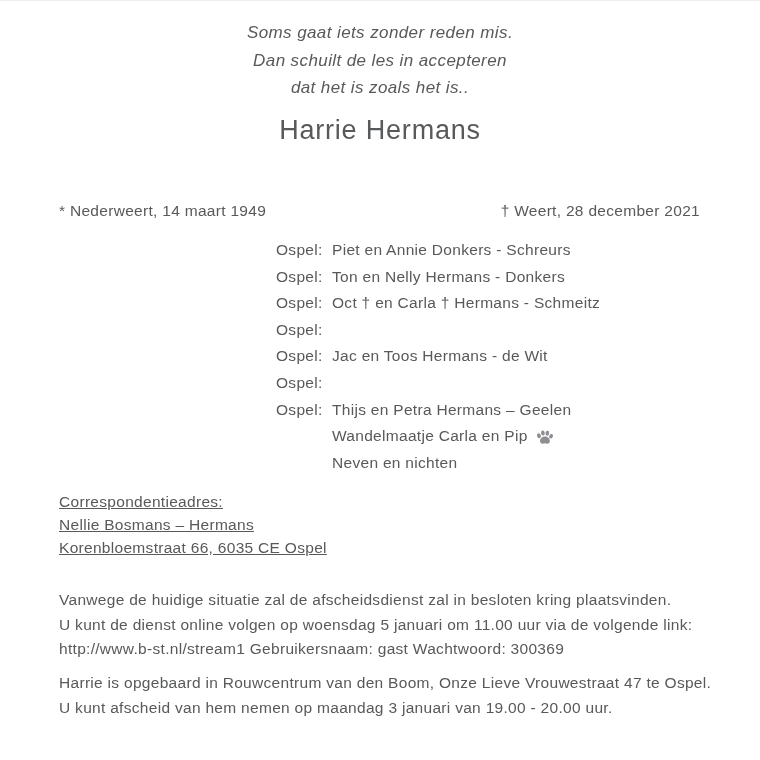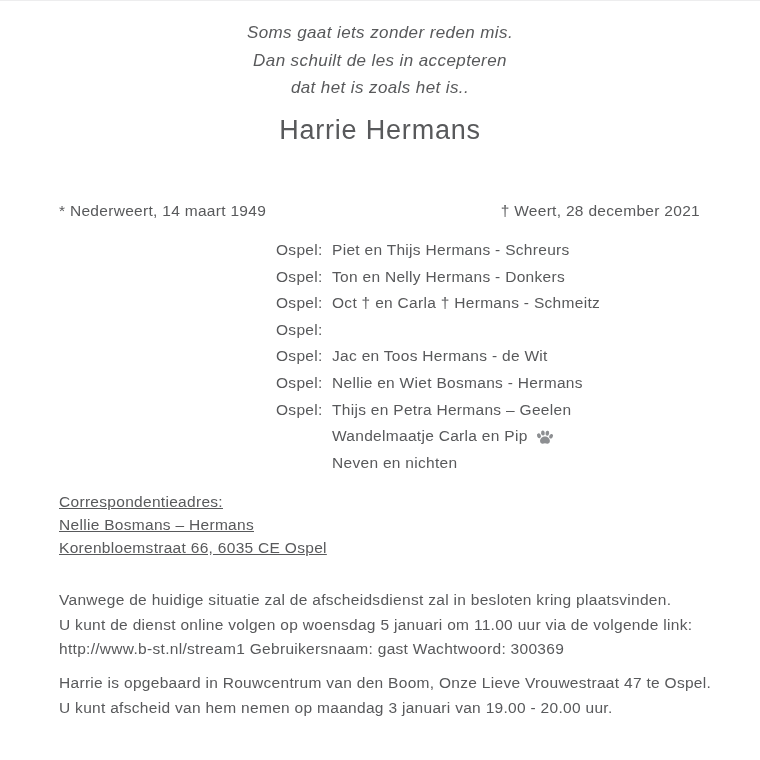--- a/index.html
+++ b/index.html
@@ -84,40 +84,39 @@
   <h1 class="deceased-name">Harrie Hermans</h1>
 
   <div class="dates-row">
     <span>* Nederweert, 14 maart 1949</span>
     <span>†  Weert, 28 december 2021</span>
   </div>
 
   <div class="family-list">
     <div class="family-row">
       <span class="family-place">Ospel:</span>
-      <span class="family-names">Piet en Thijs Hermans - Schreurs</span>
+      <span class="family-names">Piet en Annie Donkers - Schreurs</span>
     </div>
     <div class="family-row">
       <span class="family-place">Ospel:</span>
       <span class="family-names">Ton en Nelly Hermans - Donkers</span>
     </div>
     <div class="family-row">
       <span class="family-place">Ospel:</span>
       <span class="family-names">Oct † en Carla † Hermans - Schmeitz</span>
     </div>
     <div class="family-row">
       <span class="family-place">Ospel:</span>
     </div>
     <div class="family-row">
       <span class="family-place">Ospel:</span>
       <span class="family-names">Jac en Toos Hermans - de Wit</span>
     </div>
     <div class="family-row">
       <span class="family-place">Ospel:</span>
-      <span class="family-names">Nellie en Wiet Bosmans - Hermans</span>
     </div>
     <div class="family-row">
       <span class="family-place">Ospel:</span>
       <span class="family-names">Thijs en Petra Hermans – Geelen</span>
     </div>
     <div class="family-row">
       <span class="family-place"></span>
       <span class="family-names">
         <span>Wandelmaatje Carla en Pip</span>
         <svg class="paw-icon" viewBox="0 0 24 20" aria-hidden="true">

